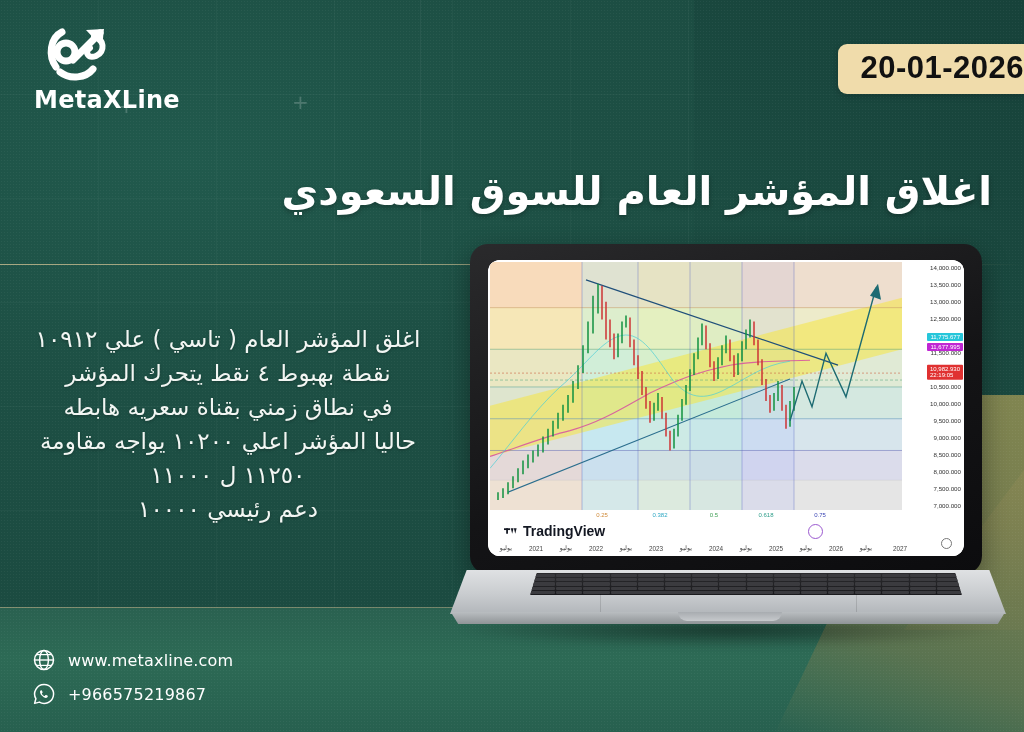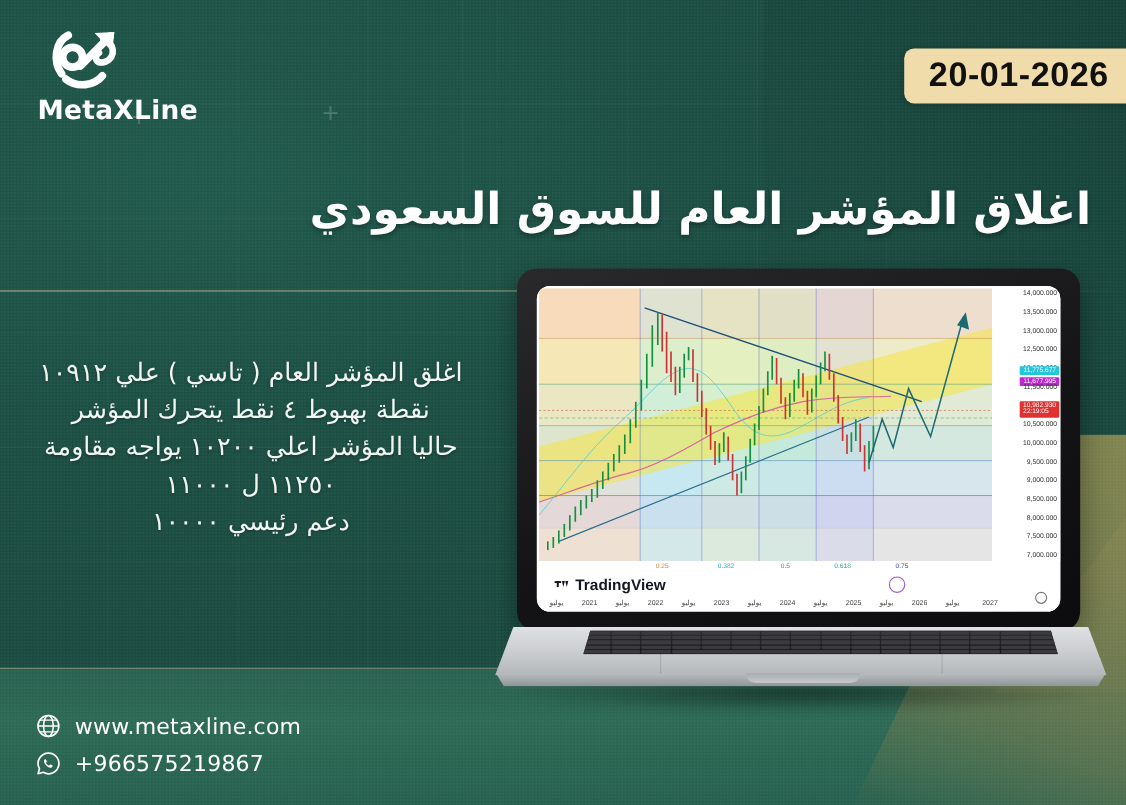--- a/index.html
+++ b/index.html
@@ -67,21 +67,21 @@
   #logo .wordmark{
     color:#fff;font-weight:bold;font-size:24px;letter-spacing:.3px;margin-top:2px;
     font-family:"DejaVu Sans","Liberation Sans",sans-serif;
   }
 
   
   #date-badge{
     position:absolute;right:0;top:44px;
     background:#f0dcab;color:#111;
     font-size:31px;font-weight:bold;letter-spacing:.5px;
-    padding:6px 16px 8px 22px;
+    padding:6px 0 8px 22px;
     border-radius:9px 0 0 9px;
     box-shadow:0 2px 6px rgba(0,0,0,.22);
     font-family:"Liberation Sans",sans-serif;
   }
 
   
   #headline{
     position:absolute;right:32px;top:128px;width:760px;
     text-align:right;direction:rtl;
     color:#ffffff;font-weight:bold;font-size:40px;line-height:1.25;
@@ -97,21 +97,21 @@
     color:#f2f6f3;font-size:23px;line-height:1.48;
     text-shadow:0 1px 3px rgba(0,0,0,.28);
     font-family:"DejaVu Sans",sans-serif;
   }
   #body-copy p{margin:0;}
 
   
   #contact{position:absolute;left:32px;top:648px;color:#fff;}
   .contact-row{display:flex;align-items:center;gap:12px;margin-bottom:10px;}
   .contact-row .glyph{width:24px;height:24px;flex:0 0 24px;}
-  .contact-row .txt{font-size:20px;letter-spacing:.2px;font-family:"DejaVu Sans",sans-serif;}
+  .contact-row .txt{font-size:16px;letter-spacing:.2px;font-family:"DejaVu Sans",sans-serif;}
 
   
   #laptop{position:absolute;left:432px;top:244px;width:592px;height:420px;}
   .lid{
     position:absolute;left:38px;top:0;width:512px;height:330px;
     background:linear-gradient(160deg,#2a2a2c,#141416 55%,#0c0c0e);
     border-radius:18px;
     box-shadow:0 10px 26px rgba(0,0,0,.38);
   }
   .screen{
@@ -210,20 +210,21 @@
     <div class="wordmark">MetaXLine</div>
   </div>
 
   <div id="date-badge">20-01-2026</div>
 
   <div id="headline">اغلاق المؤشر العام للسوق السعودي</div>
 
   <div id="body-copy">
     <p>اغلق المؤشر العام ( تاسي ) علي ١٠٩١٢</p>
     <p>نقطة  بهبوط ٤ نقط يتحرك المؤشر</p>
+    <p>في نطاق زمني بقناة سعريه هابطه</p>
     <p>حاليا المؤشر اعلي ١٠٢٠٠ يواجه مقاومة</p>
     <p>١١٢٥٠ ل ١١٠٠٠</p>
     <p>دعم رئيسي ١٠٠٠٠</p>
   </div>
 
   <div id="contact">
     <div class="contact-row">
       <svg class="glyph" viewBox="0 0 24 24">
         <circle cx="12" cy="12" r="9.5" fill="none" stroke="#fff" stroke-width="1.5"></circle>
         <ellipse cx="12" cy="12" rx="4.4" ry="9.5" fill="none" stroke="#fff" stroke-width="1.4"></ellipse>

